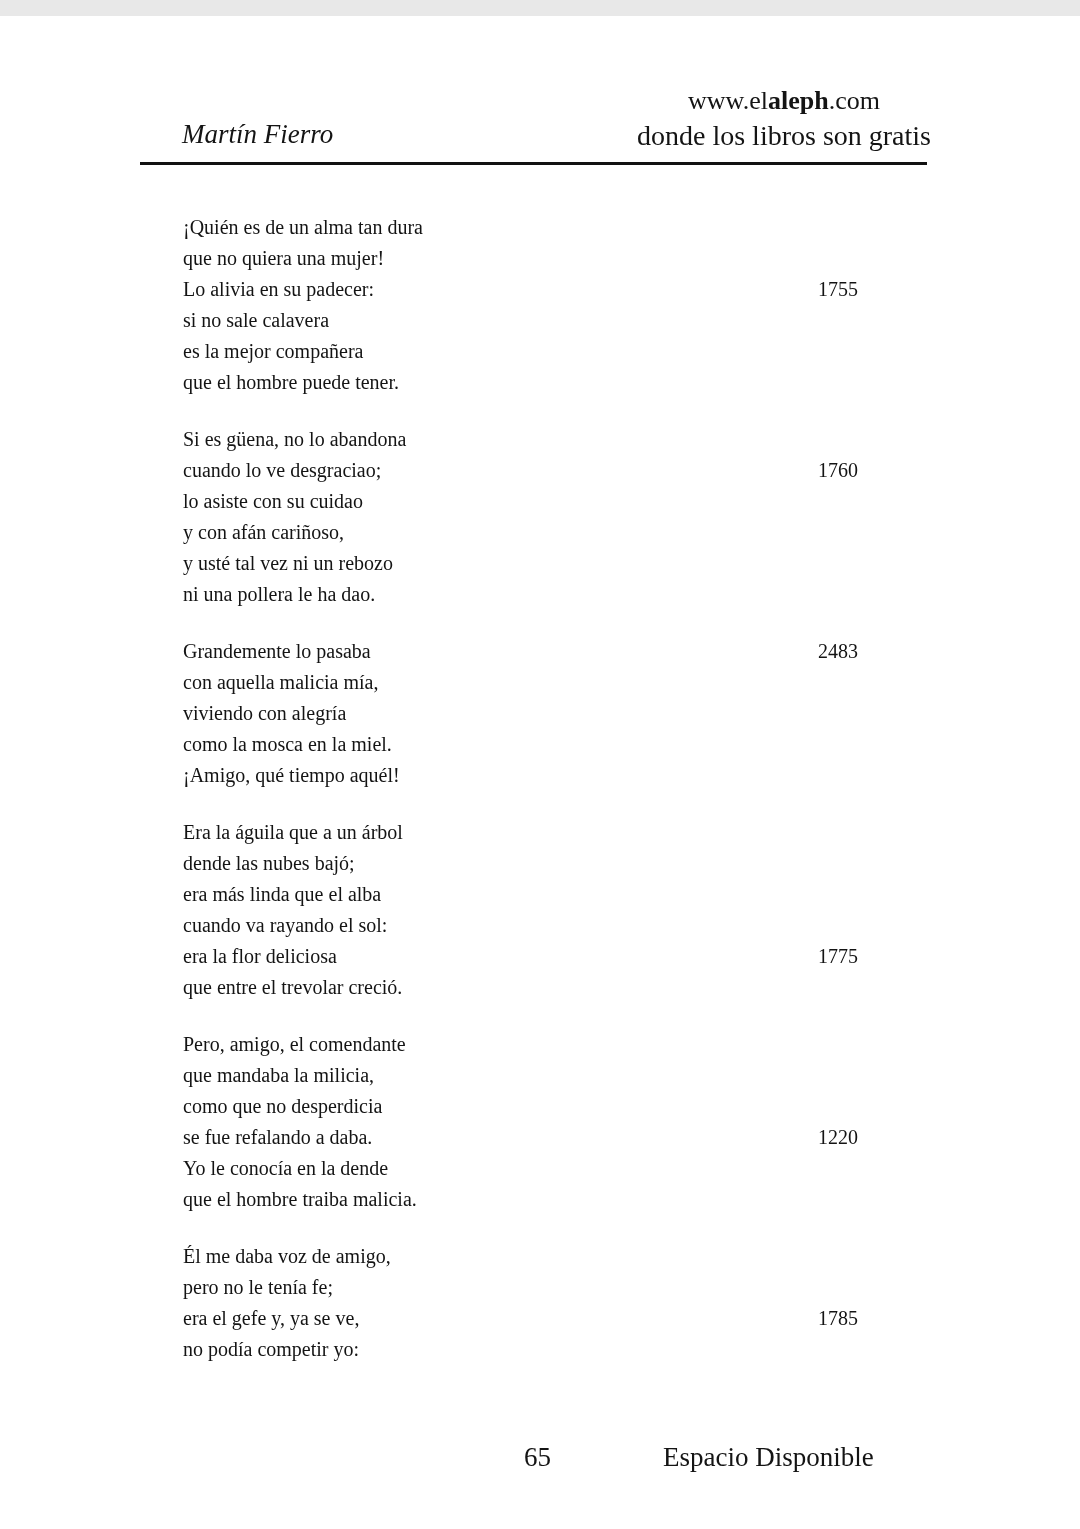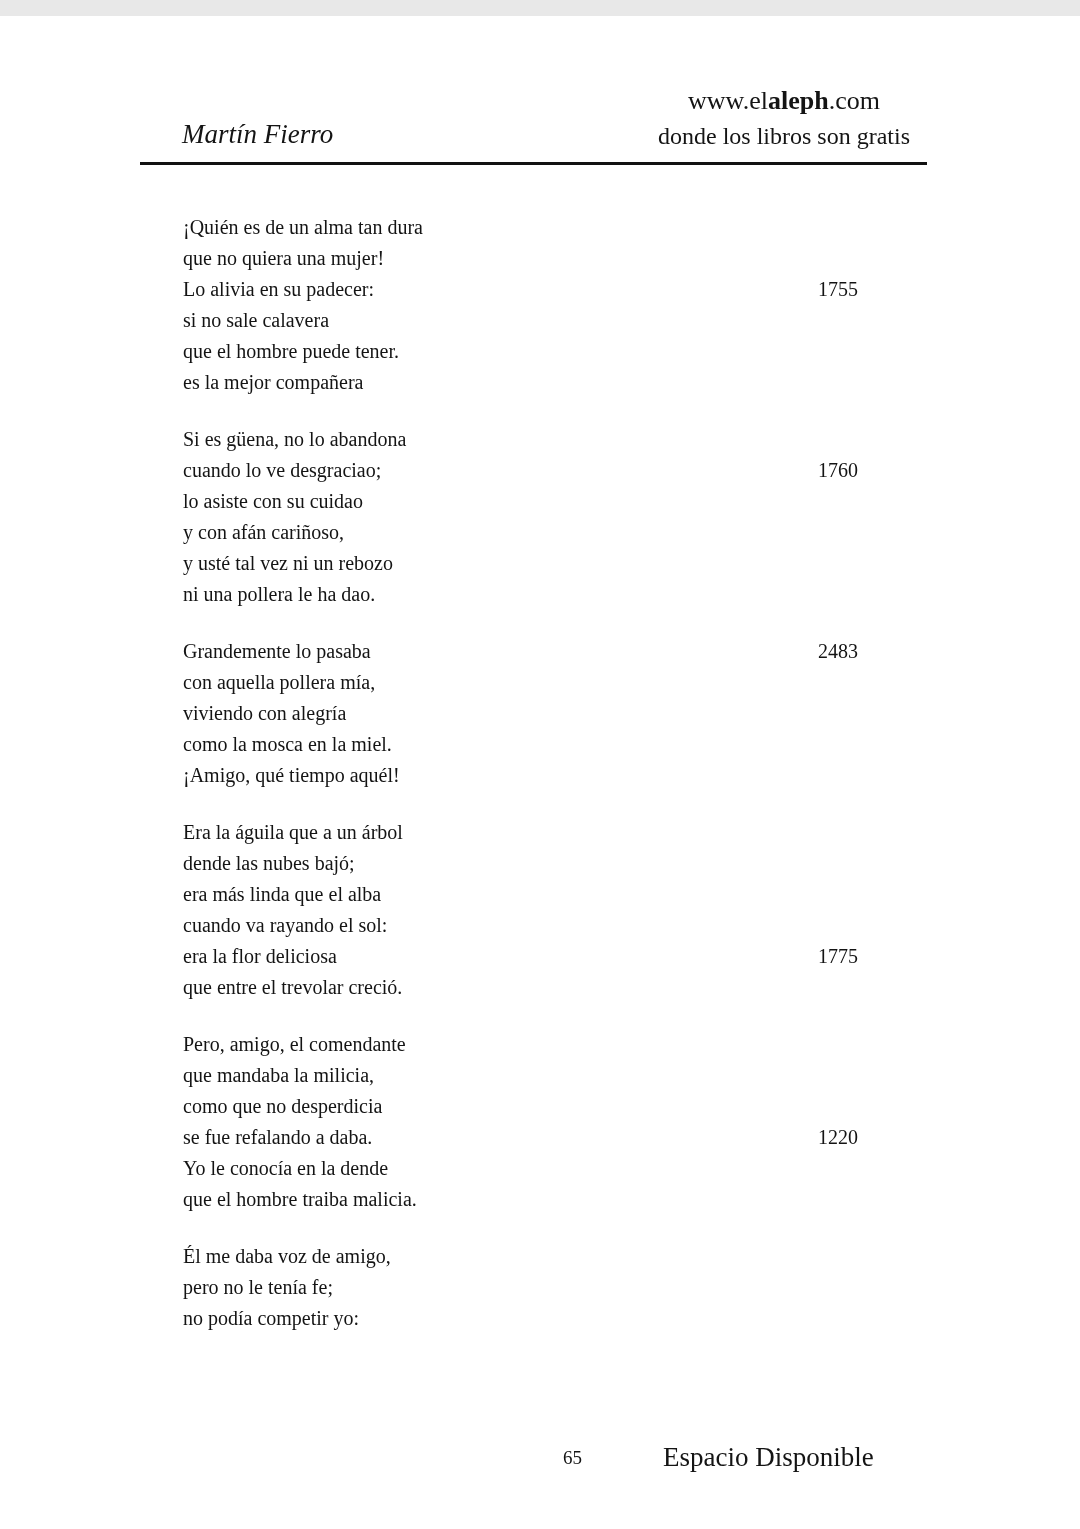--- a/index.html
+++ b/index.html
@@ -21,21 +21,21 @@
     width: 300px;
     text-align: center;
   }
   .site-url {
     font-size: 26px;
     line-height: 30px;
     white-space: nowrap;
   }
   .site-url .bold { font-weight: bold; }
   .tagline {
-    font-size: 24px;
+    font-size: 28px;
     line-height: 26px;
     margin-top: 7px;
     white-space: nowrap;
   }
   .book-title {
     position: absolute;
     left: 182px;
     top: 103px;
     font-size: 27px;
     line-height: 31px;
@@ -63,25 +63,25 @@
     line-height: 31px;
     white-space: nowrap;
   }
   .line .num {
     position: absolute;
     right: 0;
     top: 0;
   }
   .footer-pagenum {
     position: absolute;
-    left: 496px;
+    left: 524px;
     top: 1426px;
     width: 86px;
-    text-align: right;
-    font-size: 19px;
+    text-align: left;
+    font-size: 27px;
     line-height: 31px;
   }
   .footer-note {
     position: absolute;
     left: 663px;
     top: 1426px;
     font-size: 27px;
     line-height: 31px;
     white-space: nowrap;
   }
@@ -99,34 +99,34 @@
   <div class="book-title">Martín Fierro</div>
 
   <div class="header-rule"></div>
 
   <div class="poem">
       <div class="stanza">
         <div class="line"><span>¡Quién es de un alma tan dura</span></div>
         <div class="line"><span>que no quiera una mujer!</span></div>
         <div class="line"><span>Lo alivia en su padecer:</span><span class="num">1755</span></div>
         <div class="line"><span>si no sale calavera</span></div>
+        <div class="line"><span>es la mejor compañera</span></div>
         <div class="line"><span>que el hombre puede tener.</span></div>
-        <div class="line"><span>es la mejor compañera</span></div>
       </div>
       <div class="stanza">
         <div class="line"><span>Si es güena, no lo abandona</span></div>
         <div class="line"><span>cuando lo ve desgraciao;</span><span class="num">1760</span></div>
         <div class="line"><span>lo asiste con su cuidao</span></div>
         <div class="line"><span>y con afán cariñoso,</span></div>
         <div class="line"><span>y usté tal vez ni un rebozo</span></div>
         <div class="line"><span>ni una pollera le ha dao.</span></div>
       </div>
       <div class="stanza">
         <div class="line"><span>Grandemente lo pasaba</span><span class="num">2483</span></div>
-        <div class="line"><span>con aquella pollera mía,</span></div>
+        <div class="line"><span>con aquella malicia mía,</span></div>
         <div class="line"><span>viviendo con alegría</span></div>
         <div class="line"><span>como la mosca en la miel.</span></div>
         <div class="line"><span>¡Amigo, qué tiempo aquél!</span></div>
       </div>
       <div class="stanza">
         <div class="line"><span>Era la águila que a un árbol</span></div>
         <div class="line"><span>dende las nubes bajó;</span></div>
         <div class="line"><span>era más linda que el alba</span></div>
         <div class="line"><span>cuando va rayando el sol:</span></div>
         <div class="line"><span>era la flor deliciosa</span><span class="num">1775</span></div>
@@ -136,20 +136,21 @@
         <div class="line"><span>Pero, amigo, el comendante</span></div>
         <div class="line"><span>que mandaba la milicia,</span></div>
         <div class="line"><span>como que no desperdicia</span></div>
         <div class="line"><span>se fue refalando a daba.</span><span class="num">1220</span></div>
         <div class="line"><span>Yo le conocía en la dende</span></div>
         <div class="line"><span>que el hombre traiba malicia.</span></div>
       </div>
       <div class="stanza">
         <div class="line"><span>Él me daba voz de amigo,</span></div>
         <div class="line"><span>pero no le tenía fe;</span></div>
+        <div class="line"><span>era el gefe y, ya se ve,</span><span class="num">1785</span></div>
         <div class="line"><span>no podía competir yo:</span></div>
       </div>
     </div>
 
   <div class="footer-pagenum">65</div>
   <div class="footer-note">Espacio Disponible</div>
 
 </div>
 
 </body></html>

